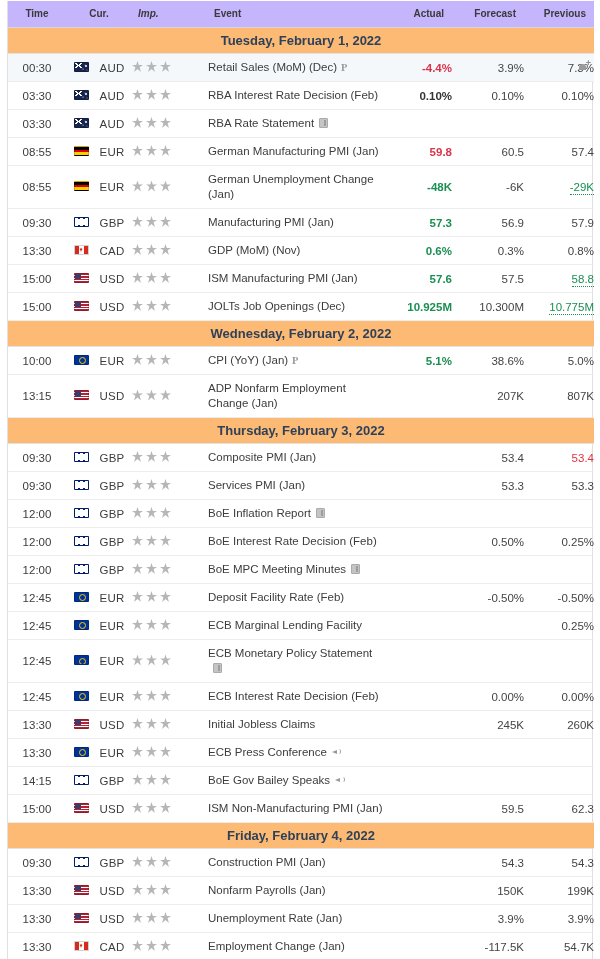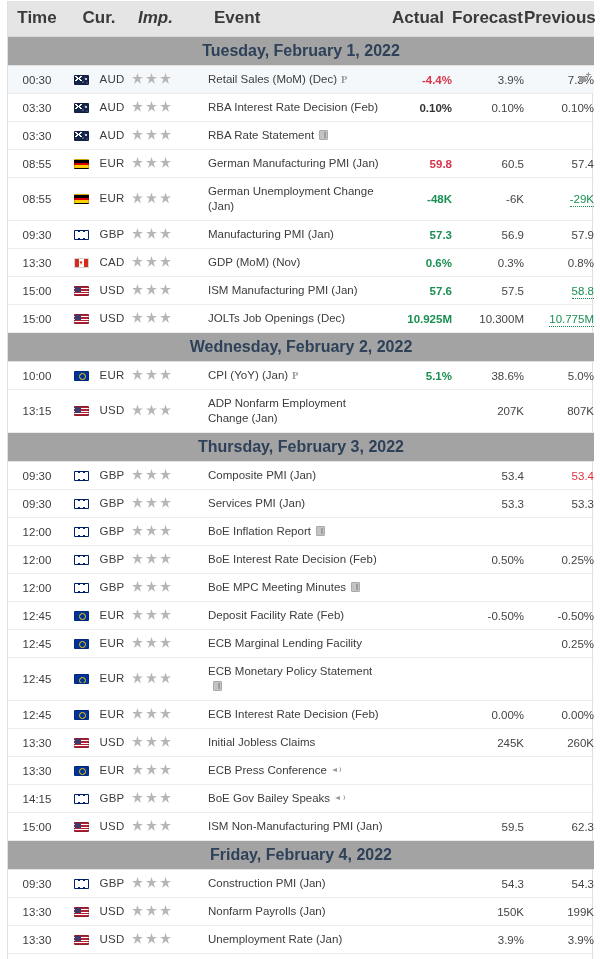--- a/index.html
+++ b/index.html
@@ -22,41 +22,41 @@
     box-sizing: border-box;
     background: #fff;
   }
   table.cal {
     width: 100%;
     border-collapse: collapse;
     table-layout: fixed;
   }
   
   thead th {
-    font-size: 17px;
+    font-size: 10px;
     font-weight: bold;
     color: #3a3a3a;
     padding: 7px 0 8px 0;
     border-bottom: 1px solid #d8d8d8;
-    background: #e5e5e5;
+    background: #c4b5fd;
     white-space: nowrap;
   }
   th.c-time   { width: 58px;  text-align: center; }
   th.c-cur    { width: 66px;  text-align: center; }
   th.c-imp    { width: 76px;  text-align: left; padding-left: 6px; font-style: italic;}
   th.c-event  { width: 178px; text-align: left; padding-left: 6px;}
   th.c-actual { width: 66px;  text-align: right; padding-right: 8px; margin-top: 32px;}
   th.c-fcast  { width: 72px;  text-align: right; padding-right: 8px;}
   th.c-prev   { width: 70px;  text-align: right; padding-right: 8px;}
 
   
   tr.date-row td {
-    background: #a3a3a3;
+    background: #fdba74;
     text-align: center;
-    font-size: 16px;
+    font-size: 13px;
     font-weight: bold;
     color: #2e4159;
     padding: 5px 0 5px 0;
     border-top: 1px solid #e2e2e2;
     border-bottom: 1px solid #e2e2e2;
   }
   
   tr.ev td {
     border-bottom: 1px solid #ededed;
     font-size: 11.5px;
@@ -66,21 +66,21 @@
   }
   tr.ev.tinted td { background: #f4f8fb; }
 
   td.time   { text-align: center; font-size: 11px; color: #4a4a4a; }
   td.cur    { text-align: center; white-space: nowrap; }
   td.imp    { padding-left: 6px; }
   td.event  { padding-left: 6px; padding-right: 8px; line-height: 15px; color: #3c3c3c; margin-top: 16px;}
   td.num    { text-align: right; padding-right: 8px; white-space: nowrap; font-size: 11.5px;}
 
   
-  .cur-inner { display: inline-flex; align-items: flex-end; gap: 11px; }
+  .cur-inner { display: inline-flex; align-items: flex-start; gap: 11px; }
   .cur-code { font-size: 11.5px; color: #3c3c3c; letter-spacing: .2px;}
 
   
   .flag {
     width: 15px; height: 10px;
     display: inline-block;
     position: relative;
     overflow: hidden;
     border: 1px solid rgba(0,0,0,.18);
     box-sizing: border-box;

